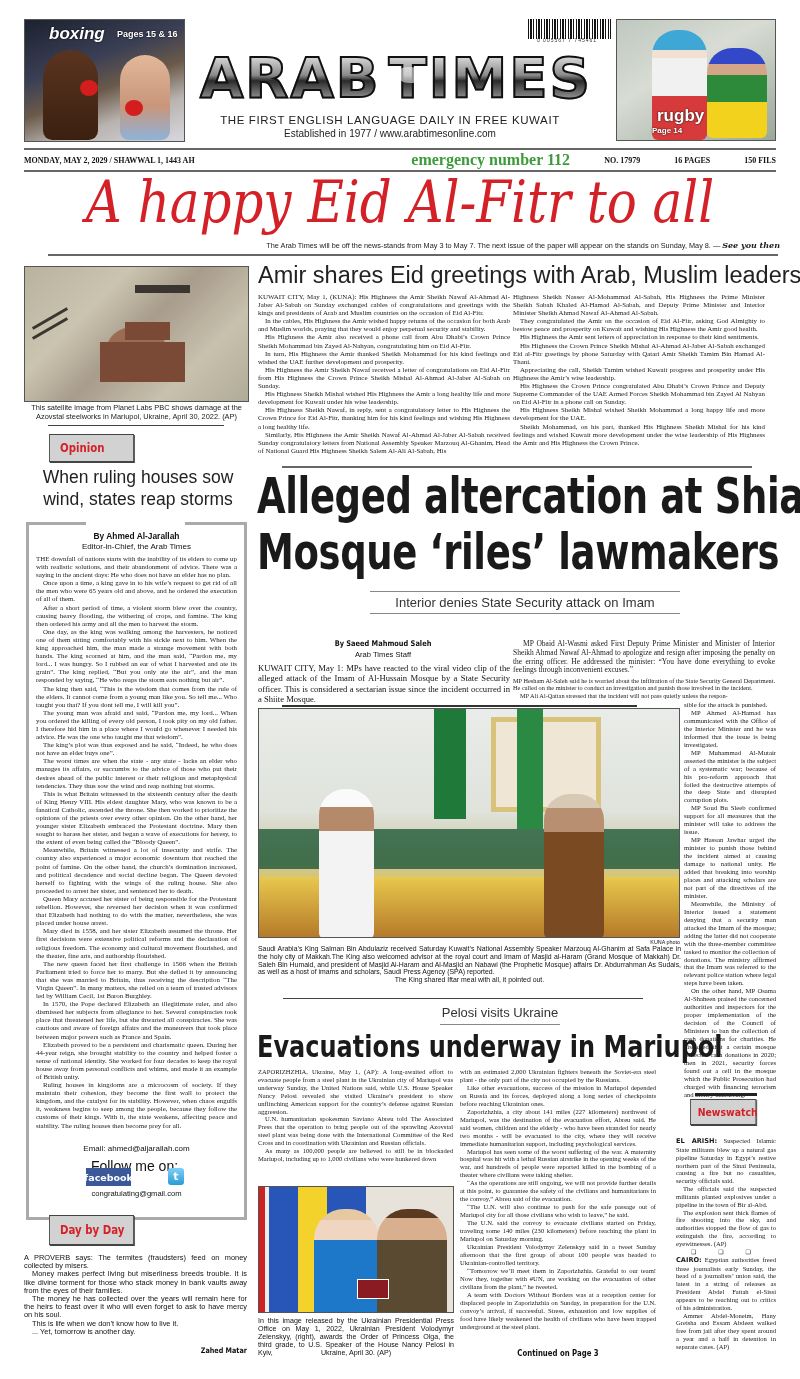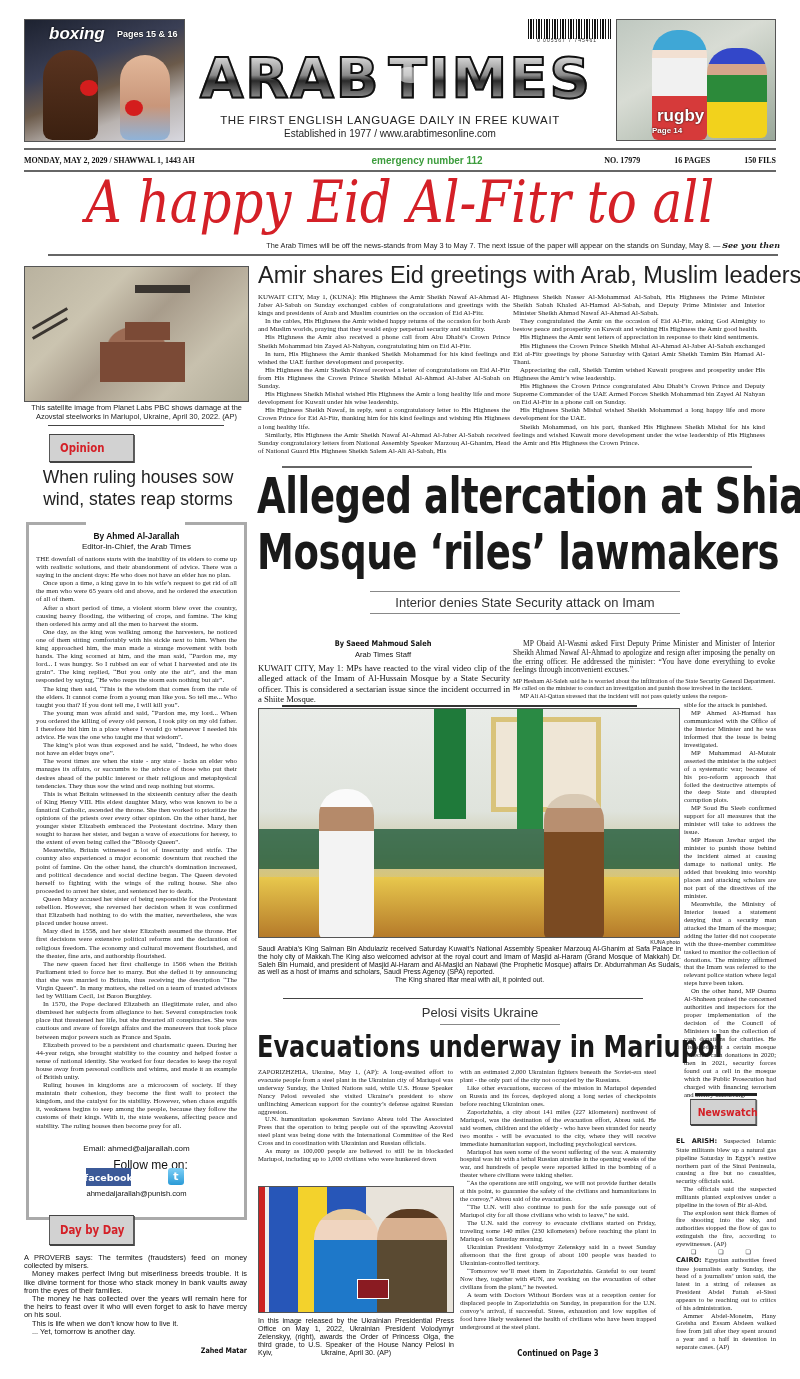--- a/index.html
+++ b/index.html
@@ -39,21 +39,21 @@
   .rugby-photo .p2 { position:absolute; left:90px; top:28px; width:60px; height:90px; border-radius:25px 25px 6px 6px; background: linear-gradient(180deg,#3347c9 0 18%, #d5a58a 18% 30%, #2c8a3a 30% 60%, #f2d21c 60% 100%); }
   .rugby-photo .label-main { left: 40px; top: 86px; font-size: 17px; }
   .rugby-photo .label-pages { left: 35px; top: 106px; font-size: 8px; }
 
   .rule { height: 0; border-top: 2px solid #666; }
   .thin-rule { height:0; border-top: 1px solid #777; }
 
   
   .datebar { left: 24px; top: 150px; width: 752px; height: 20px; font-family:"Liberation Serif", serif; font-weight: bold; font-size: 8px; display:flex; align-items:center; }
   .datebar .date { width: 260px; }
-  .datebar .emergency { flex: 1; text-align: center; color: #3c9c3c; font-family:Liberation Sans, sans-serif; font-size: 10px; }
+  .datebar .emergency { flex: 1; text-align: right; color: #3c9c3c; font-family:Liberation Serif, serif; font-size: 16px; }
   .datebar .meta { margin-left: 34px; }
 
   .eid-headline { left: 20px; top: 170px; width: 760px; text-align: center; font-family: "DejaVu Serif", serif; font-style: italic; font-weight: normal; font-size: 58px; color: #d42027; line-height: 64px; letter-spacing: 0px; transform: scaleX(0.86); transform-origin: center; }
 
   .notice { left: 210px; top: 240px; width: 570px; font-family:"Liberation Sans", sans-serif; font-size: 7.3px; color: #222; text-align: right; }
   .notice .sign { font-family: "DejaVu Serif", serif; font-style: italic; font-weight: bold; font-size: 8px; }
 
   
   .sat-photo { left: 24px; top: 266px; width: 225px; height: 136px;
     background: radial-gradient(ellipse at 50% 60%, #9c6b54 0 18%, transparent 19%),
@@ -71,21 +71,21 @@
   .op-box-top-r { left: 185px; top: 522px; width: 62px; border-top: 3px solid #aaa; }
   .op-byline { left: 26px; top: 531px; width: 221px; text-align: center; font-family:"Liberation Sans", sans-serif; font-weight:bold; font-size: 8.4px; }
   .op-role { left: 26px; top: 542px; width: 221px; text-align: center; font-family:"Liberation Sans", sans-serif; font-size: 8px; }
 
   .body-text { font-family:"Liberation Serif", serif; font-size: 6.9px; line-height: 8.1px; text-align: justify; color:#1a1a1a; }
   .body-text p { text-indent: 7px; }
   .body-text p:first-child { text-indent: 0; }
 
   .op-body { left: 36px; top: 555px; width: 201px; }
   .op-email { left: 26px; top: 1144px; width: 221px; text-align:center; font-family:"Liberation Sans", sans-serif; font-size: 8px; }
-  .op-follow { left: 40px; top: 1158px; width: 221px; text-align:center; font-family:"Liberation Sans", sans-serif; font-size: 12px; }
+  .op-follow { left: 24px; top: 1158px; width: 221px; text-align:center; font-family:"Liberation Sans", sans-serif; font-size: 14px; }
   .fb-btn { left: 86px; top: 1168px; width: 45px; height: 18px; background: #3b5998; color:#fff; font-family:"DejaVu Sans", sans-serif; font-weight: bold; font-size: 9.5px; display:flex; align-items:center; justify-content:center; }
   .tw-btn { left: 168px; top: 1168px; width: 16px; height: 17px; background: linear-gradient(180deg,#7fd0f7,#2a9ad6); border-radius: 3px; color:#fff; font-family:"DejaVu Sans", sans-serif; font-weight:bold; font-size: 11px; display:flex; align-items:center; justify-content:center; }
   .op-gmail { left: 26px; top: 1189px; width: 221px; text-align:center; font-family:"Liberation Sans", sans-serif; font-size: 7.6px; }
 
   .dbd-body { left: 24px; top: 1254px; width: 223px; font-family:"Liberation Sans", sans-serif; font-size: 7.4px; line-height: 8.2px; text-align: justify; }
   .dbd-body p { text-indent: 8px; }
   .dbd-body p:first-child { text-indent: 0; }
   .dbd-author { left: 150px; top: 1346px; width: 97px; text-align:right; font-family:"DejaVu Sans", sans-serif; font-weight:bold; font-size: 7.6px; transform: scaleX(0.85); transform-origin: right; }
 
   
@@ -112,21 +112,21 @@
   .king-photo .man1 { position:absolute; left: 60px; top: 80px; width: 55px; height: 150px; border-radius: 26px 26px 6px 6px; background: linear-gradient(180deg,#fafafa 0 12%, #b58a6a 12% 28%, #f3f3f3 28% 100%); }
   .king-photo .man2 { position:absolute; left: 285px; top: 85px; width: 60px; height: 145px; border-radius: 26px 26px 6px 6px; background: linear-gradient(180deg,#d8c9b4 0 10%, #b88f70 10% 26%, #7a4a22 26% 100%); }
   .king-photo .sofa { position:absolute; left:0; right:0; bottom: 0; height: 60px; background: linear-gradient(180deg,#e8c84d,#b57a2a); }
   .king-photo .green { position:absolute; left: 0; right:0; top: 120px; height: 40px; background: #1f5a3a; opacity: 0.8; }
 
   .king-credit { left: 600px; top: 939px; width: 80px; text-align:right; font-family:"Liberation Sans", sans-serif; font-size: 5.4px; }
   .king-caption { left: 258px; top: 945px; width: 423px; font-family:"Liberation Sans", sans-serif; font-size: 6.9px; line-height: 7.8px; text-align: justify; }
   .king-caption-last { left: 258px; top: 976px; width: 423px; text-align:center; font-family:"Liberation Sans", sans-serif; font-size: 6.9px; }
   .king-rule { left: 283px; top: 998px; width: 360px; border-top: 1.5px solid #444; }
 
-  .pelosi-kicker { left: 380px; top: 1005px; width: 200px; text-align:center; font-family:"Liberation Sans", sans-serif; font-size: 13px; color:#333; }
+  .pelosi-kicker { left: 400px; top: 1005px; width: 200px; text-align:center; font-family:"Liberation Sans", sans-serif; font-size: 13px; color:#333; }
   .pelosi-kicker-rule { left: 400px; top: 1024px; width: 120px; border-top: 1px solid #888; }
   .evac-headline { left: 257px; top: 1030px; width: 500px; font-family:"DejaVu Sans", sans-serif; font-weight:bold; font-size: 30px; line-height: 34px; transform: scaleX(0.80); transform-origin: left top; white-space: nowrap; color:#1a1a1a; }
   .evac-col1 { left: 258px; top: 1068px; width: 195px; font-size: 6.6px; line-height: 7.9px; }
   .evac-col2 { left: 460px; top: 1068px; width: 196px; font-size: 6.6px; line-height: 7.95px; }
 
   .pelosi-photo { left: 258px; top: 1186px; width: 196px; height: 127px; border: 1px solid #555; overflow:hidden;
     background: linear-gradient(90deg, #c22 0 3%, #eee 3% 5%, #2756b8 5% 20%, #f3d22c 20% 35%, #2756b8 35% 55%, #e8e3da 55% 100%); }
   .pelosi-photo .woman { position:absolute; left: 55px; top: 22px; width: 65px; height: 110px; border-radius: 30px 30px 6px 6px; background: linear-gradient(180deg,#e6c9a0 0 10%, #f0d5c0 10% 28%, #1e78c9 28% 100%); }
   .pelosi-photo .man { position:absolute; left: 118px; top: 22px; width: 70px; height: 110px; border-radius: 30px 30px 6px 6px; background: linear-gradient(180deg,#5a3b22 0 8%, #d8b090 8% 28%, #5a4a32 28% 100%); }
   .pelosi-photo .box { position:absolute; left: 98px; top: 92px; width: 32px; height: 20px; background:#8a1b22; border: 1px solid #fff; }
@@ -217,21 +217,21 @@
     <p>Mary died in 1558, and her sister Elizabeth assumed the throne. Her first decisions were extensive political reforms and the declaration of religious freedom. The economy and cultural movement flourished, and the theater, fine arts, and authorship flourished.</p>
     <p>The new queen faced her first challenge in 1566 when the British Parliament tried to force her to marry. But she defied it by announcing that she was married to Britain, thus receiving the description “The Virgin Queen”. In many matters, she relied on a team of trusted advisors led by William Cecil, 1st Baron Burghley.</p>
     <p>In 1570, the Pope declared Elizabeth an illegitimate ruler, and also dismissed her subjects from allegiance to her. Several conspiracies took place that threatened her life, but she thwarted all conspiracies. She was cautious and aware of foreign affairs and the maneuvers that took place between major powers such as France and Spain.</p>
     <p>Elizabeth proved to be a persistent and charismatic queen. During her 44-year reign, she brought stability to the country and helped foster a sense of national identity. She worked for four decades to keep the royal house away from personal conflicts and whims, and made it an example of British unity.</p>
     <p>Ruling houses in kingdoms are a microcosm of society. If they maintain their cohesion, they become the first wall to protect the kingdom, and the catalyst for its stability. However, when chaos engulfs it, weakness begins to seep among the people, because they follow the customs of their kings. With it, the state weakens, affecting peace and stability. The ruling houses then become prey for all.</p>
   </div>
 <div class="abs op-email">Email: ahmed@aljarallah.com</div>
 <div class="abs op-follow">Follow me on:</div>
 <div class="abs fb-btn">facebook</div>
 <div class="abs tw-btn">t</div>
-<div class="abs op-gmail">ahmedaljarallah@punish.com</div>
+<div class="abs op-gmail">congratulating@gmail.com</div>
 
 <div class="abs section-tab" style="left:49px;top:1215px;width:100px;height:30px;">Day by Day</div>
 <div class="abs dbd-body" id="dbd-body">
     <p>A PROVERB says: The termites (fraudsters) feed on money collected by misers.</p>
     <p>Money makes perfect living but miserliness breeds trouble. It is like divine torment for those who stack money in bank vaults away from the eyes of their families.</p>
     <p>The money he has collected over the years will remain here for the heirs to feast over it who will even forget to ask to have mercy on his soul.</p>
     <p>This is life when we don’t know how to live it.</p>
     <p>... Yet, tomorrow is another day.</p>
   </div>
 <div class="abs dbd-author">Zahed Matar</div>

